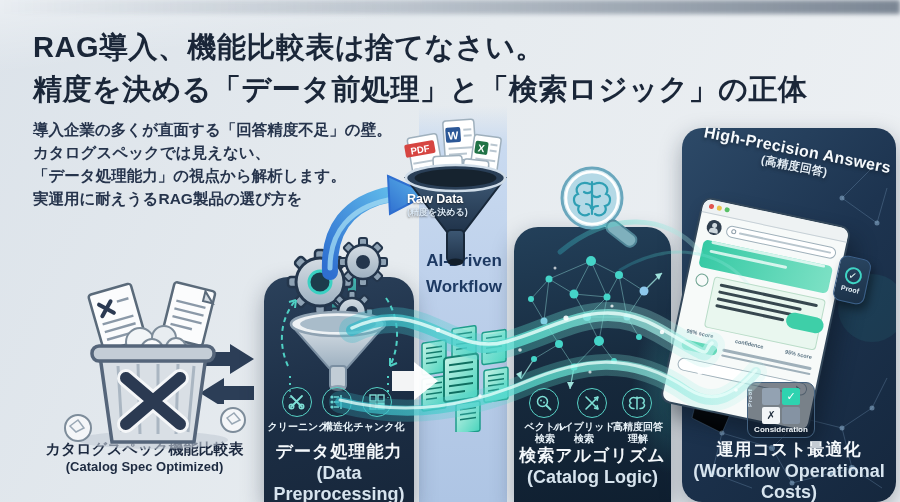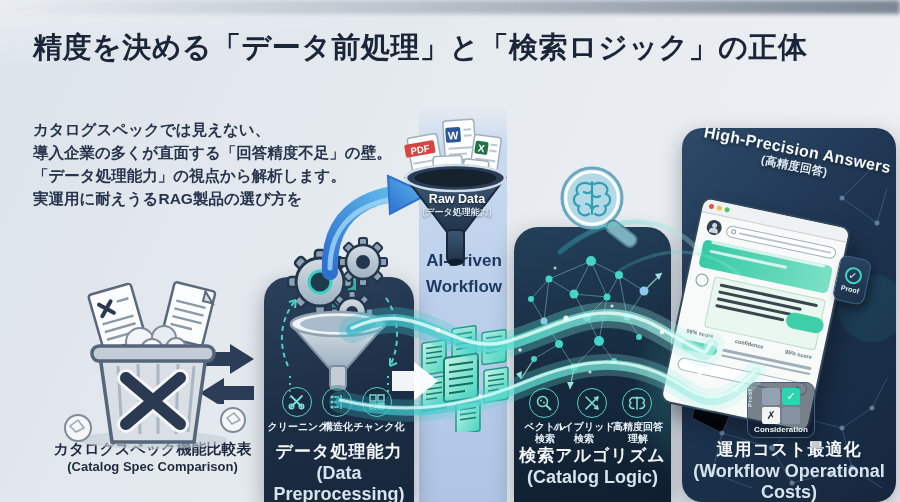--- a/index.html
+++ b/index.html
@@ -25,21 +25,21 @@
   .cap-dark .ja { color:#1d2a40; font-size:15px; }
   .cap-dark .en { color:#1d2a40; font-size:13px; }
   .cap-light .ja { color:#f4f8fb; font-size:17px; letter-spacing:1px; }
   .cap-light .en { color:#d7e4ee; font-size:18px; }
 
   
   .band { position:absolute; left:419px; top:106px; width:88px; height:396px;
     background:linear-gradient(to bottom, rgba(200,216,238,0) 0%, #c9daf0 10%, #b9cde9 60%, #aec5e4 100%); }
   .workflow { position:absolute; left:404px; top:248px; width:120px; text-align:center;
     color:#1e3a63; font-weight:800; font-size:17px; line-height:26px; }
-  .rawdata { position:absolute; left:404px; top:191px; width:100px; text-align:center; z-index:6; }
+  .rawdata { position:absolute; left:404px; top:191px; width:100px; text-align:left; z-index:6; }
   .rawdata .t1 { color:#fff; font-weight:800; font-size:12.5px; text-shadow:0 1px 2px rgba(0,0,0,.5); }
   .rawdata .t2 { color:#d9e6f2; font-weight:700; font-size:9px; text-shadow:0 1px 2px rgba(0,0,0,.5); }
 
   
   .panel { position:absolute; box-shadow:0 8px 22px rgba(20,35,55,.35); }
   .panel-pre { left:264px; top:277px; width:150px; height:225px; border-radius:24px 24px 0 0;
     background:linear-gradient(165deg,#2b415b 0%,#1c2e45 55%,#17273b 100%); }
   .panel-search { left:514px; top:227px; width:157px; height:275px; border-radius:24px 24px 0 0;
     background:linear-gradient(170deg,#23405a 0%,#16293c 55%,#0f1f30 100%); }
   .panel-search::after { content:""; position:absolute; right:0; top:30%; width:40px; height:60%;
@@ -123,26 +123,27 @@
 <body>
 
 <div class="canvas">
 
   <div class="streak2"></div>
   <div class="topstreak"></div>
 
   <div class="band"></div>
 
   <div class="title">
+    <div>RAG導入、機能比較表は捨てなさい。</div>
     <div>精度を決める「データ前処理」と「検索ロジック」の正体</div>
   </div>
 
   <div class="intro">
+    <div>導入企業の多くが直面する「回答精度不足」の壁。</div>
     <div>カタログスペックでは見えない、</div>
-    <div>導入企業の多くが直面する「回答精度不足」の壁。</div>
     <div>「データ処理能力」の視点から解析します。</div>
     <div>実運用に耐えうるRAG製品の選び方を</div>
   </div>
 
   <svg class="abs" style="left:48px;top:280px;z-index:2" width="215" height="175" viewBox="0 0 215 175">
     <ellipse cx="105" cy="160" rx="75" ry="9" fill="#c3ccd6" opacity=".6"></ellipse>
     <g transform="rotate(-16 70 40)">
       <rect x="48" y="8" width="44" height="58" rx="3" fill="#fbfcfd" stroke="#5a6a7a" stroke-width="2.5"></rect>
       <path d="M56 20 l12 12 M68 20 l-12 12" stroke="#2b3a52" stroke-width="4" stroke-linecap="round"></path>
       <path d="M74 22 h12 M54 40 h32 M54 48 h32 M54 56 h26" stroke="#8b99a8" stroke-width="2.5"></path>
@@ -166,23 +167,23 @@
       <path d="M78 98 L132 144 M132 98 L78 144" stroke="#2b3a52" stroke-width="12" stroke-linecap="round"></path>
     </g>
     <g>
       <circle cx="30" cy="148" r="13" fill="#f4f6f8" stroke="#7d8c9a" stroke-width="2"></circle>
       <path d="M22 146 l8 -6 l6 8 l-8 4 z" fill="none" stroke="#9aa8b5" stroke-width="1.5"></path>
       <circle cx="185" cy="140" r="12" fill="#f4f6f8" stroke="#7d8c9a" stroke-width="2"></circle>
       <path d="M179 138 l7 -5 l6 7 l-8 4 z" fill="none" stroke="#9aa8b5" stroke-width="1.5"></path>
     </g>
   </svg>
 
-  <div class="caption cap-dark" style="left:30px;top:440px;width:245px">
+  <div class="caption cap-dark" style="left:22px;top:440px;width:245px">
     <div class="ja">カタログスペック機能比較表</div>
-    <div class="en">(Catalog Spec Comparison)</div>
+    <div class="en">(Catalog Spec Optimized)</div>
   </div>
 
   <svg class="abs" style="left:196px;top:342px" width="62" height="62" viewBox="0 0 62 62">
     <path d="M4 10 h30 v-8 l24 15 l-24 15 v-8 h-30 z" fill="#2c3e57"></path>
     <path d="M58 44 h-30 v-8 l-24 15 l24 15 v-8 h30 z" fill="#2c3e57"></path>
   </svg>
 
   <svg class="abs" style="left:300px;top:160px;z-index:5" width="140" height="120" viewBox="0 0 140 120">
     <defs>
       <linearGradient id="bluearrow" x1="0" y1="1" x2="1" y2="0">
@@ -231,21 +232,21 @@
     <g>
       <path d="M8 68 L107 68 L66 122 L49 122 Z" fill="url(#fun1)" stroke="#18283a" stroke-width="2"></path>
       <ellipse cx="57.5" cy="68" rx="49.5" ry="13" fill="#2a3f57" stroke="#cfdce8" stroke-width="2.5"></ellipse>
       <ellipse cx="57.5" cy="68" rx="41" ry="9" fill="#16232f"></ellipse>
       <rect x="49" y="120" width="17" height="32" rx="4" fill="url(#fun1)" stroke="#18283a" stroke-width="2"></rect>
       <ellipse cx="57.5" cy="152" rx="8" ry="3.5" fill="#121e2a"></ellipse>
     </g>
   </svg>
   <div class="rawdata" style="left:407px;top:192px;z-index:6">
     <div class="t1">Raw Data</div>
-    <div class="t2">(データ処理能力)</div>
+    <div class="t2">(精度を決める)</div>
   </div>
 
   <div class="workflow">
     <div>AI-Driven</div>
     <div>Workflow</div>
   </div>
 
   <div class="panel panel-pre"></div>
   <svg class="abs" style="left:264px;top:236px;z-index:3" width="150px" height="200" viewBox="0 0 150 200">
     <defs>

